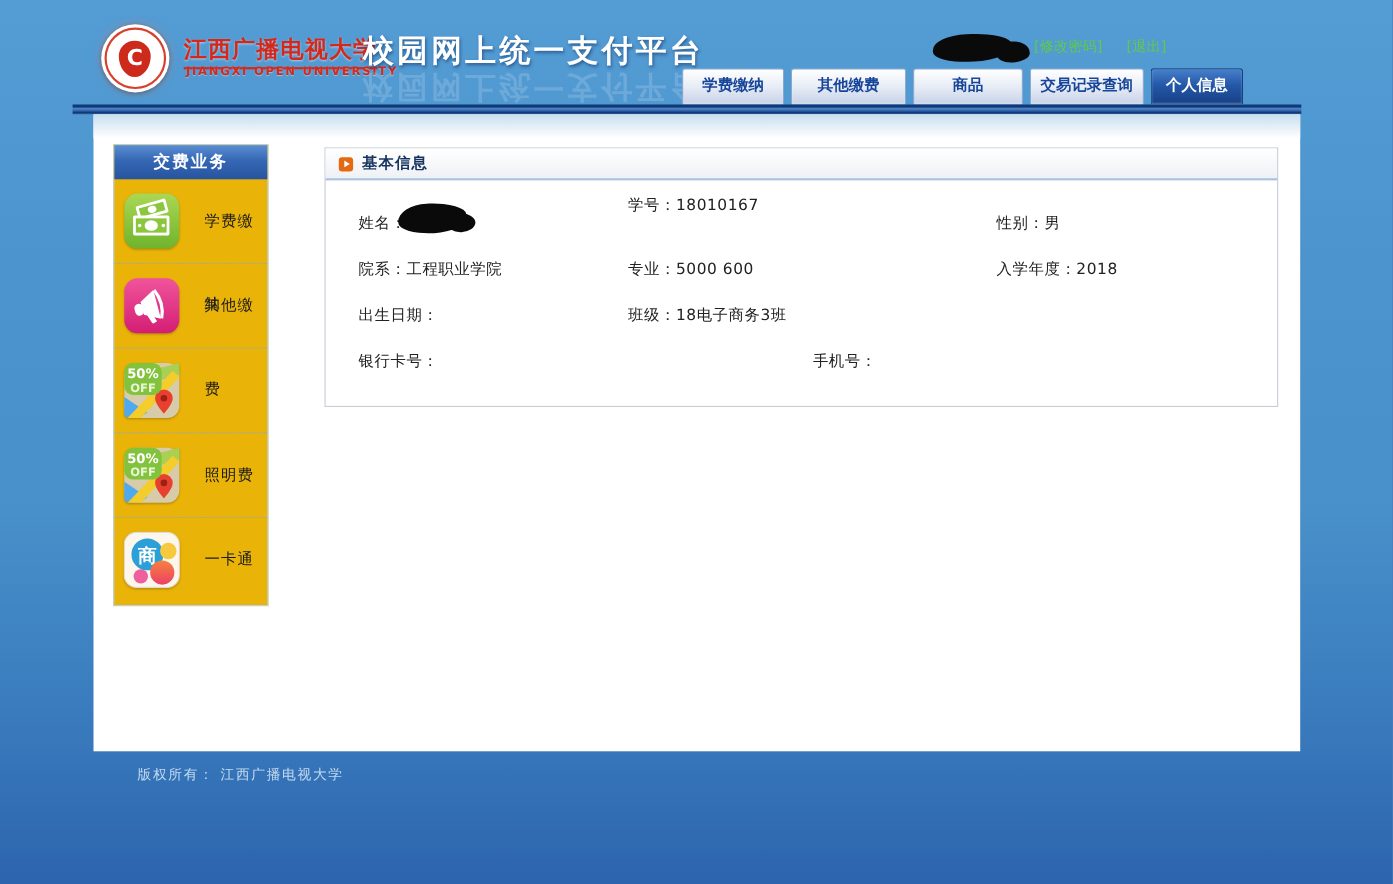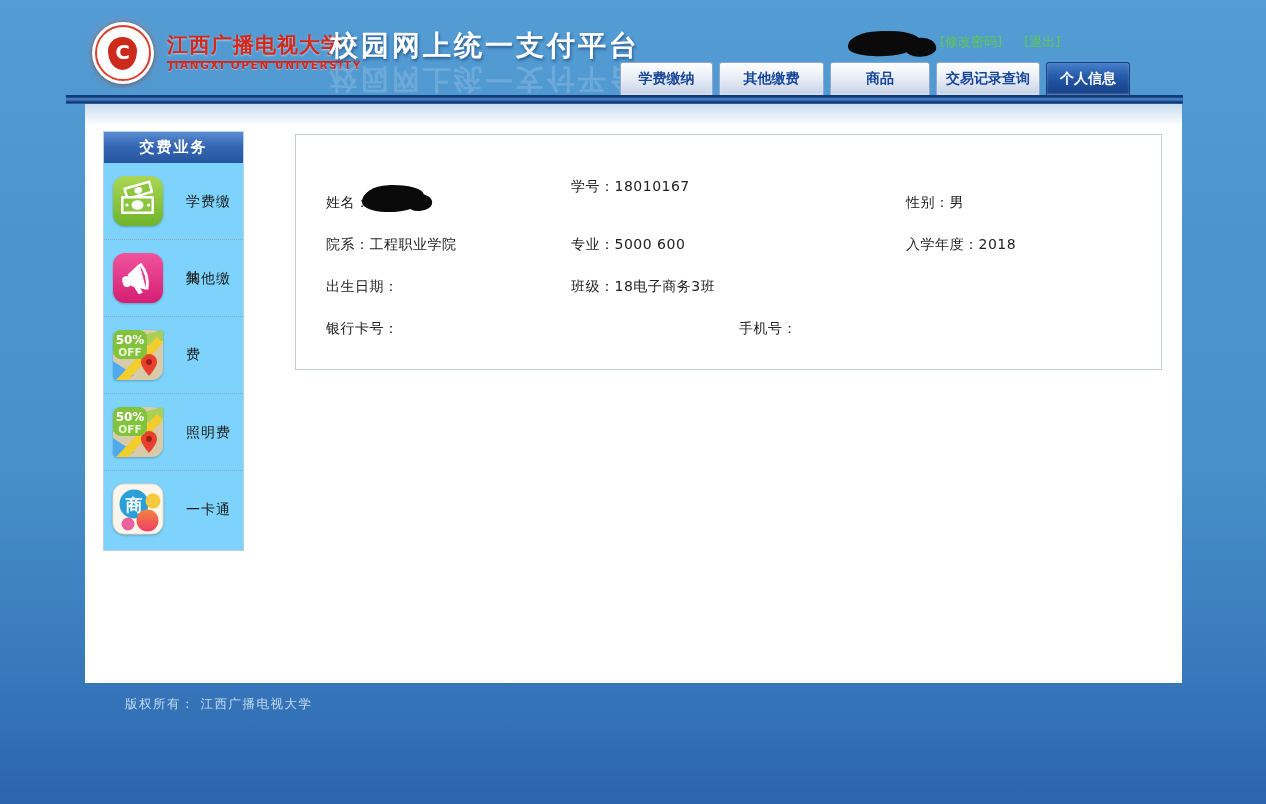--- a/index.html
+++ b/index.html
@@ -79,21 +79,21 @@
   
   .main-box { position:absolute; left:85px; top:104px; width:1097px; height:579px; background:#fff; }
   .main-box::before {
     content:""; position:absolute; left:0; top:0; width:100%; height:22px;
     background:linear-gradient(180deg,#c9def0 0%,#ffffff 100%);
   }
 
   
   .sidebar {
     position:absolute; left:18px; top:27px; width:141px; height:420px;
-    background:#7dd3fc; border:1px solid #b9d1e6;
+    background:#eab308; border:1px solid #b9d1e6;
   }
   .sidebar-header {
     height:31px; line-height:31px; text-align:center; color:#fff; font-size:15px; font-weight:bold;
     letter-spacing:2px;
     background:linear-gradient(180deg,#5a8ed2 0%,#3567b4 45%,#27549f 100%);
   }
   .sidebar-item { position:relative; height:77px; cursor:pointer; }
   .sidebar-item:not(:last-child) { border-bottom:1px dotted #90a9c2; }
   .sidebar-item .icon { position:absolute; left:8px; top:12px; width:52px; height:52px; }
   .sidebar-item .icon svg { filter:drop-shadow(0 1px 1px rgba(0,0,0,.25)); }
@@ -270,20 +270,24 @@
             <circle cx="41" cy="18" r="7.5" fill="#f6c93e"></circle>
             <circle cx="16" cy="41" r="6.5" fill="#ee5f9d"></circle>
             <circle cx="35.5" cy="37.5" r="11" fill="url(#gshop)"></circle>
           </svg>
         </span>
         <span class="label">一卡通</span>
       </div>
     </div>
 
     <div class="info-panel">
+      <div class="info-header">
+        <span class="bullet"></span>
+        <span class="info-title">基本信息</span>
+      </div>
 
       <div class="field f1">
         <span>姓名：</span><span></span>
       </div>
       <div class="name-redact"></div>
 
       <div class="field f2">
         <span>学号：</span><span>18010167</span>
       </div>
       <div class="field f3">

